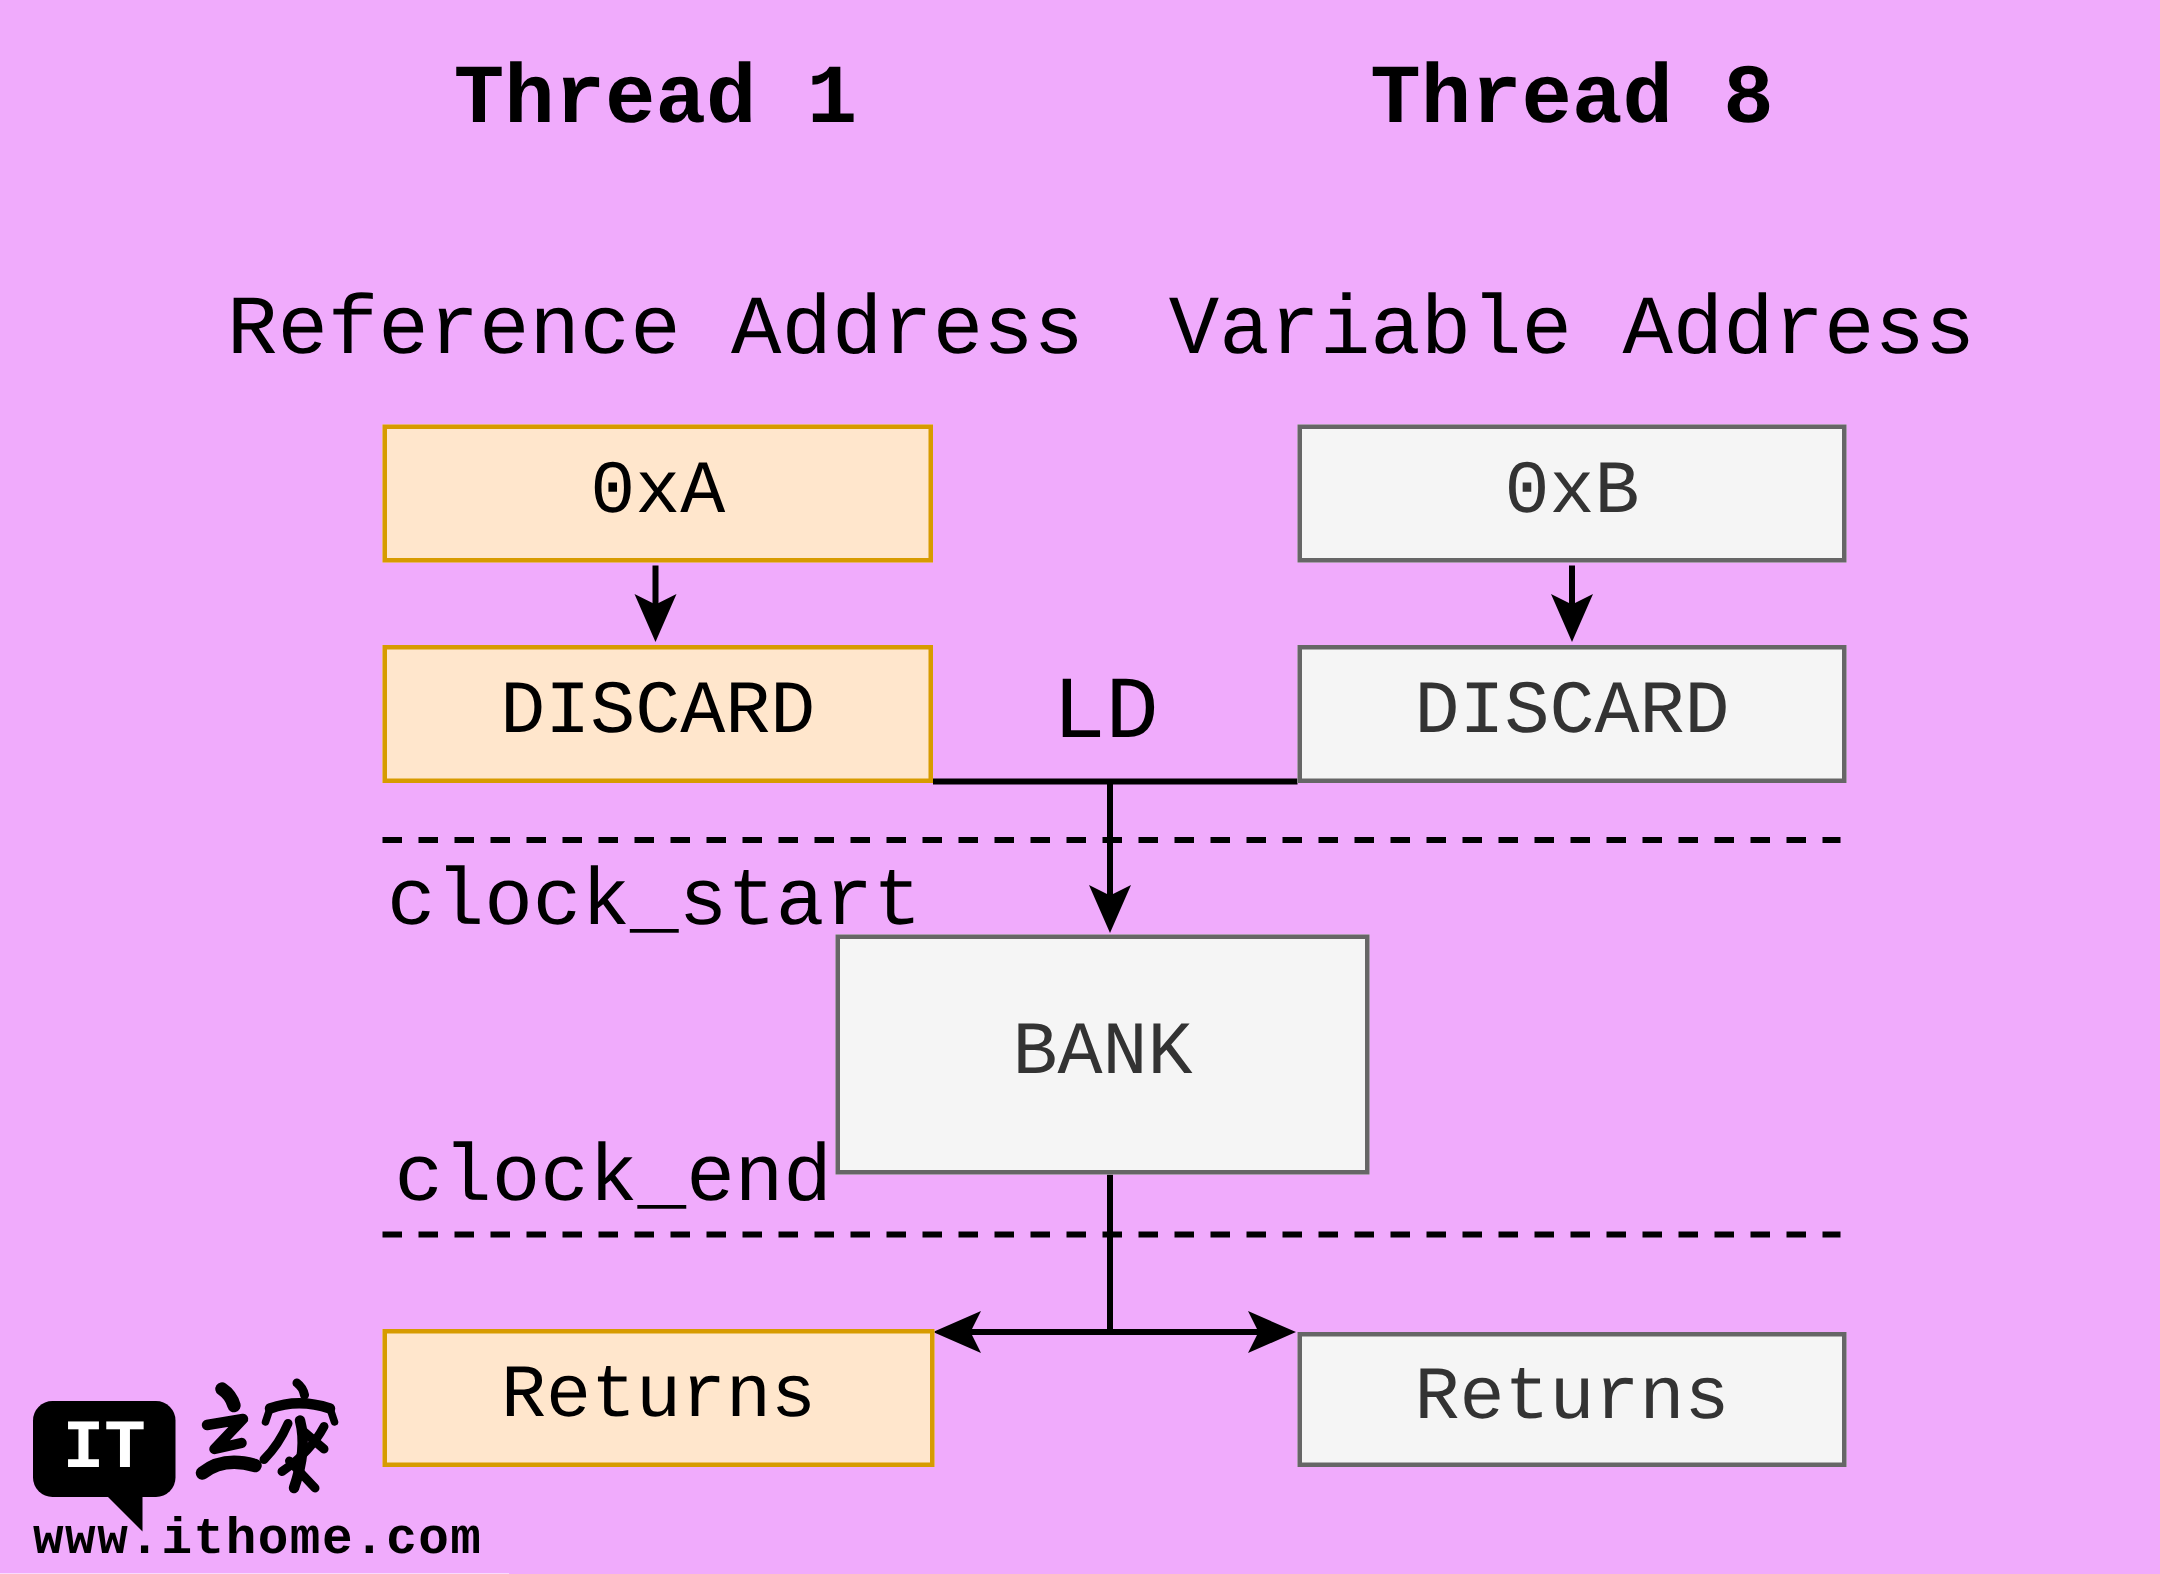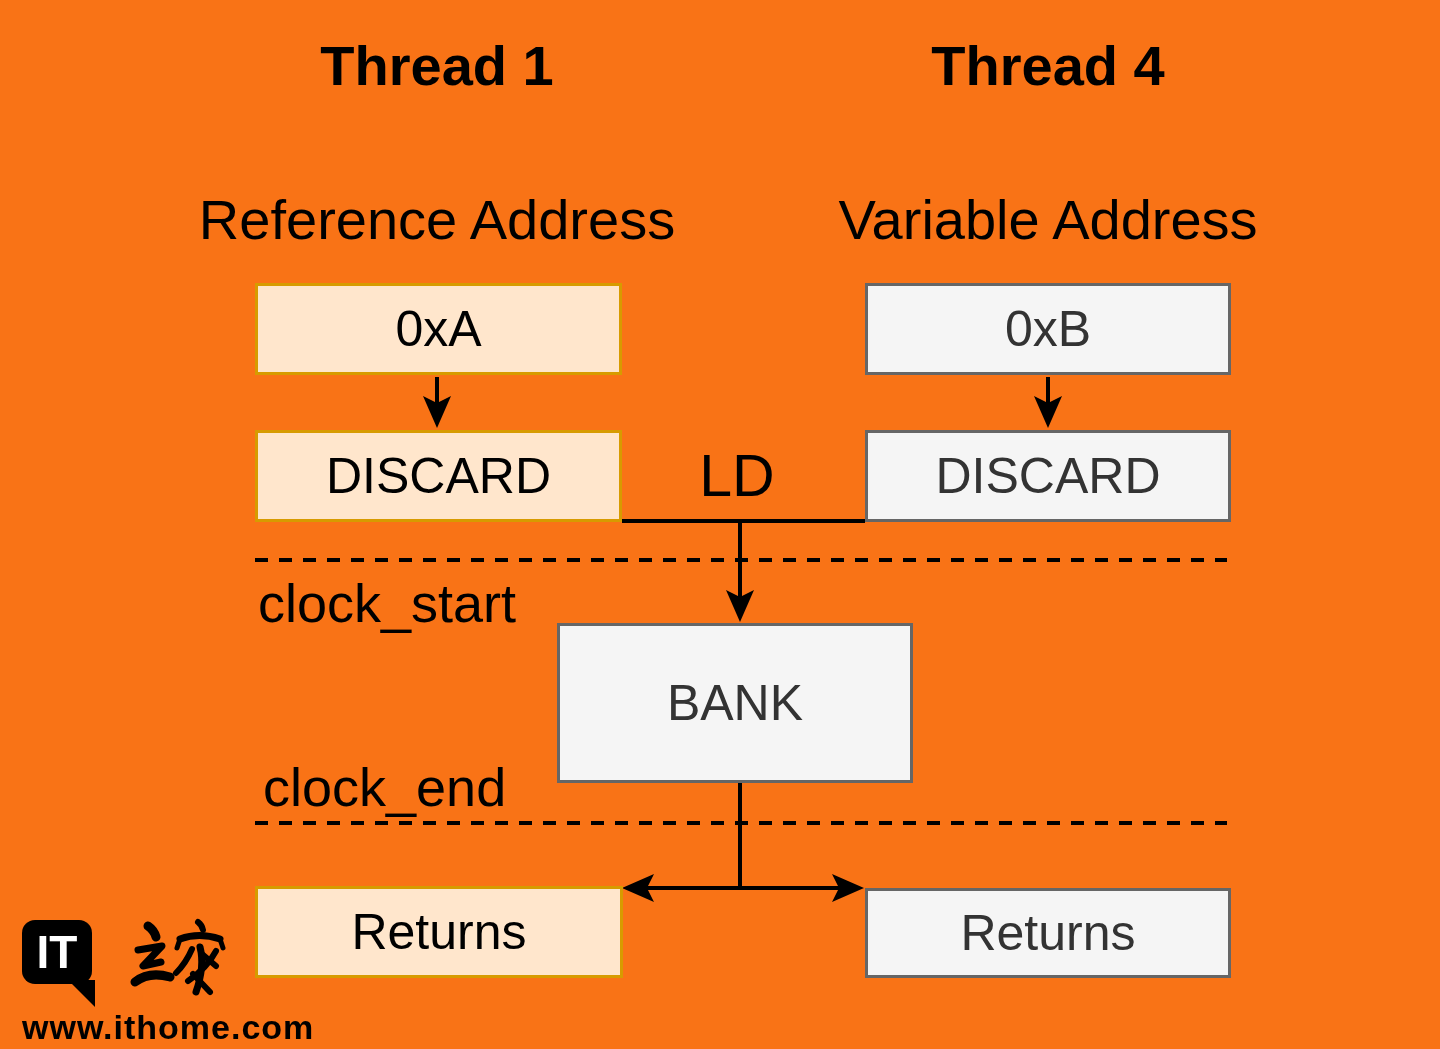--- a/index.html
+++ b/index.html
@@ -1,22 +1,22 @@
 <!DOCTYPE html>
 <html><head>
 <meta charset="utf-8">
 <style>
   html, body { margin: 0; padding: 0; background: #fff; }
   .canvas {
     position: relative;
     width: 1440px;
     height: 1049px;
-    background: #f97316;
+    background: #f0abfc;
     overflow: hidden;
-    font-family: Liberation Sans, sans-serif;
+    font-family: Liberation Mono, monospace;
     color: #000;
   }
   .abs { position: absolute; }
   .ctr { text-align: center; }
 
   .col-title {
     font-size: 56px;
     font-weight: bold;
     line-height: 56px;
     width: 400px;
@@ -59,22 +59,22 @@
   .connector-layer {
     position: absolute;
     left: 0; top: 0;
     width: 1440px; height: 1049px;
     pointer-events: none;
   }
 
   
   .logo { position: absolute; left: 22px; top: 916px; width: 230px; height: 125px; }
   .logo-bubble {
-    position: absolute; left: 0; top: 4px;
-    width: 70px; height: 64px;
+    position: absolute; left: 0; top: 18px;
+    width: 95px; height: 64px;
     background: #000;
     border-radius: 13px;
     display: flex; align-items: center; justify-content: center;
     color: #fff; font-weight: bold; font-size: 46px; line-height: 1;
   }
   .logo-bubble::after {
     content: "";
     position: absolute;
     left: 46px; top: 60px;
     width: 0; height: 0;
@@ -106,21 +106,21 @@
     <g fill="#000000" stroke="none">
       <path d="M437,428 L423,396 L437,403 L451,396 Z"></path>
       <path d="M1048,428 L1034,396 L1048,403 L1062,396 Z"></path>
       <path d="M740,622 L726,590 L740,597 L754,590 Z"></path>
       <path d="M622,888 L654,874 L647,888 L654,902 Z"></path>
       <path d="M864,888 L832,874 L839,888 L832,902 Z"></path>
     </g>
   </svg>
 
   <div class="abs ctr col-title" style="left:237px; top:38px;">Thread 1</div>
-  <div class="abs ctr col-title" style="left:848px; top:38px;">Thread 4</div>
+  <div class="abs ctr col-title" style="left:848px; top:38px;">Thread 8</div>
 
   <div class="abs ctr col-subtitle" style="left:137px; top:172px;">Reference Address</div>
   <div class="abs ctr col-subtitle" style="left:748px; top:172px;">Variable Address</div>
 
   <div class="node orange" style="left:255px; top:283px; width:367px; height:92px;">
     <span>0xA</span>
   </div>
   <div class="node orange" style="left:255px; top:430px; width:367px; height:92px;">
     <span>DISCARD</span>
   </div>

